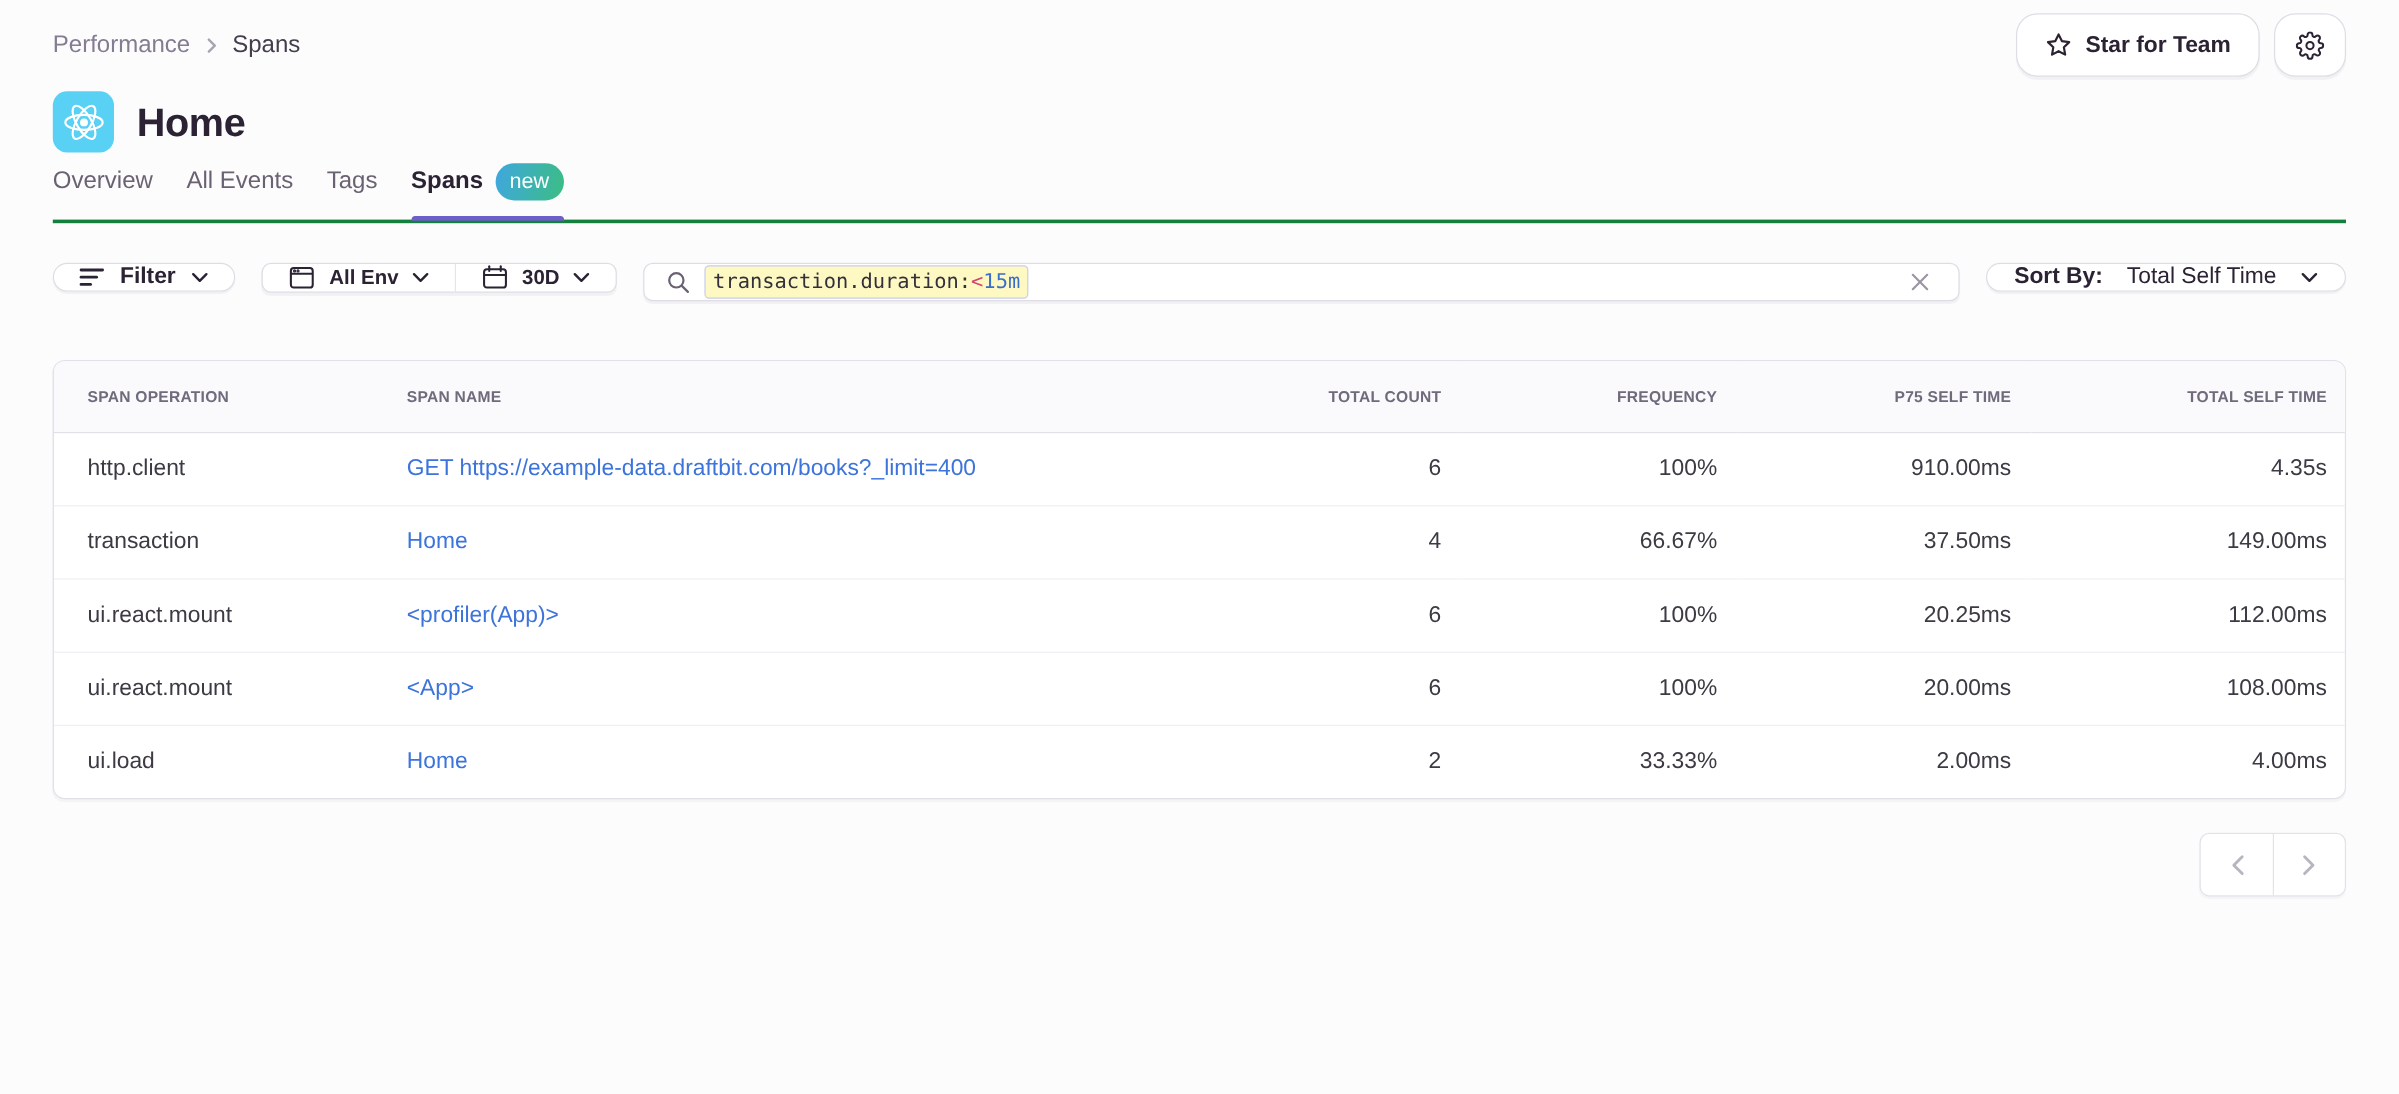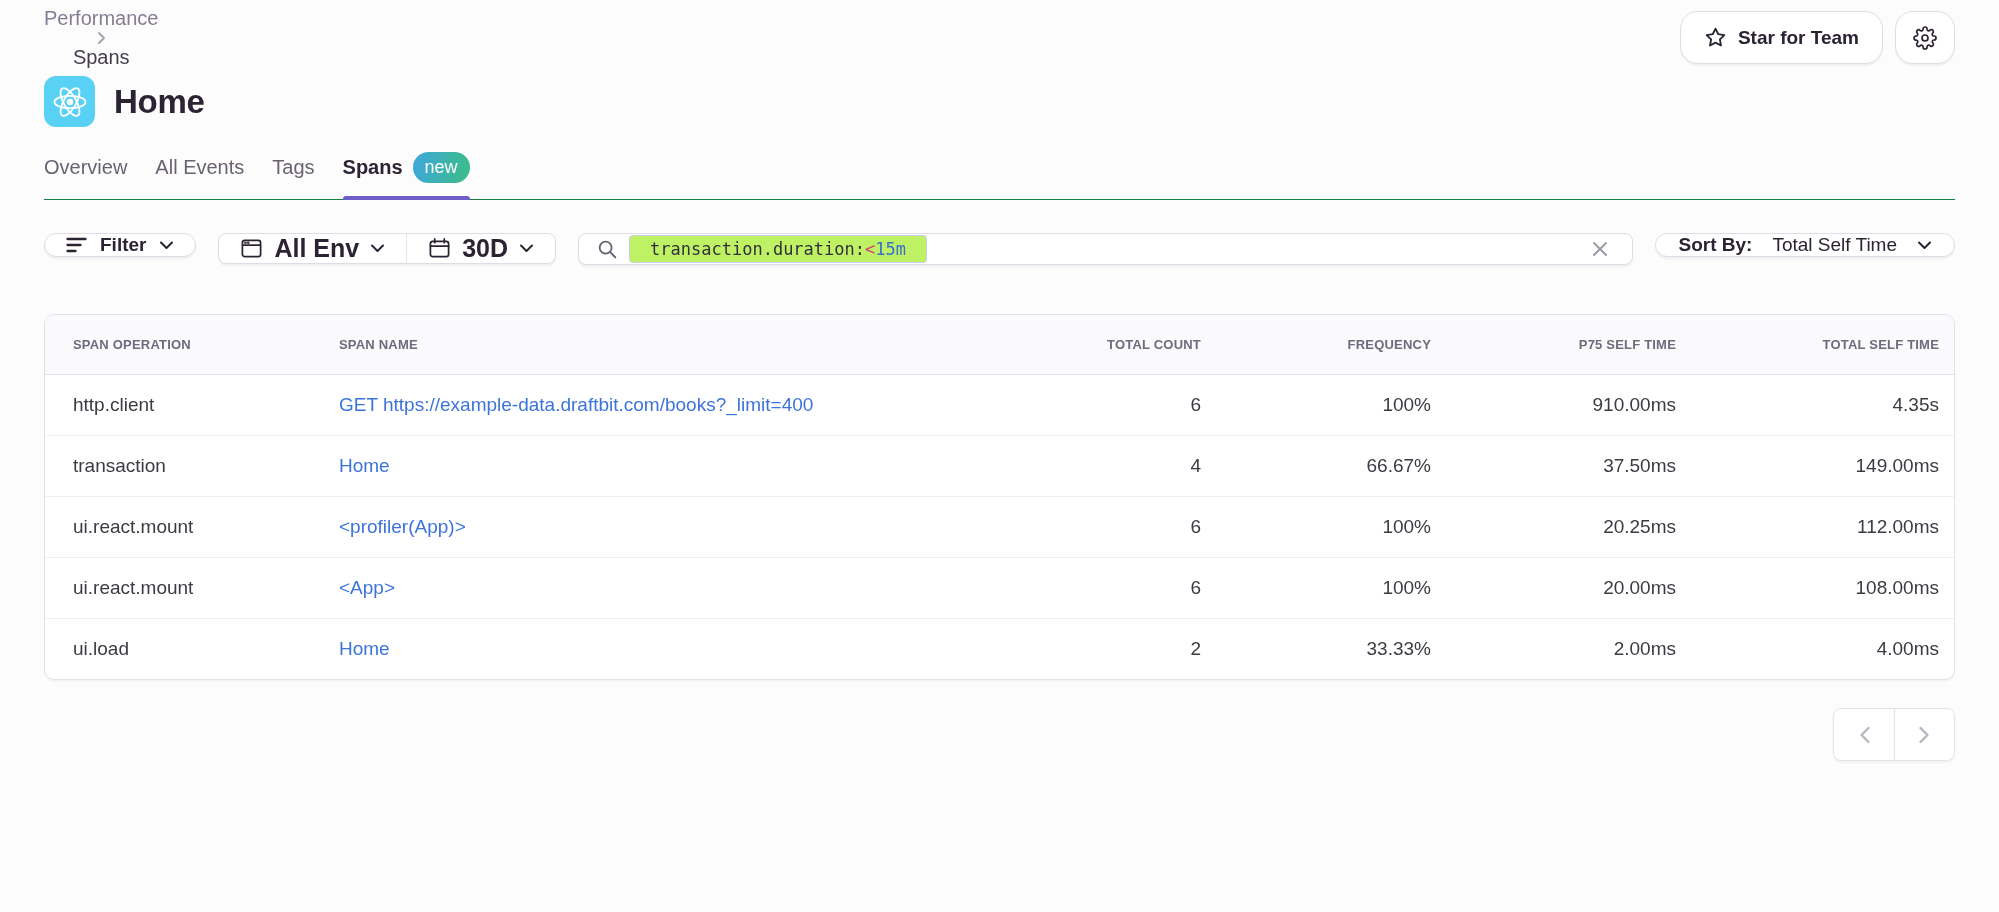--- a/index.html
+++ b/index.html
@@ -6,21 +6,21 @@
   html, body { width: 1999px; height: 912px; overflow: hidden; }
   body {
     background: #fcfcfd;
     font-family: "Liberation Sans", sans-serif;
     color: #2b2233;
   }
   .page { padding: 0 44px; }
 
   
   .topbar { display: flex; justify-content: space-between; align-items: center; padding-top: 22px; height: 53px; }
-  .breadcrumb { display: flex; align-items: center; font-size: 20px; flex-direction: column; }
+  .breadcrumb { display: flex; align-items: center; gap: 12px; font-size: 20px; }
   .crumb-link { color: #857c92; cursor: pointer; }
   .crumb-current { color: #443d4e; }
   .top-actions { display: flex; gap: 12px; }
   .btn {
     background: #fff; border: 1px solid #e0dce5; border-radius: 18px;
     box-shadow: 0 2px 1px rgba(43,34,51,0.05);
     display: inline-flex; align-items: center; justify-content: center;
     font-size: 19px; font-weight: 600; color: #2b2233; cursor: pointer;
     font-family: "Liberation Sans", sans-serif;
   }
@@ -29,21 +29,21 @@
 
   
   .title-row { display: flex; align-items: center; gap: 19px; margin-top: 23px; }
   .platform-icon {
     width: 51px; height: 51px; border-radius: 12px; background: #58d1f5;
     display: flex; align-items: center; justify-content: center; flex: none;
   }
   .page-title { font-size: 33px; font-weight: 700; letter-spacing: -0.3px; color: #2b2233; }
 
   
-  .tabs { display: flex; gap: 28px; margin-top: 25px; border-bottom: 1px solid #15803d; }
+  .tabs { display: flex; gap: 28px; margin-top: 9px; border-bottom: 3px solid #15803d; }
   .tab {
     font-size: 20px; color: #6a6273; padding-bottom: 16px; cursor: pointer;
     display: flex; align-items: center; gap: 10px; position: relative;
   }
   .tab.active { color: #2b2233; font-weight: 600; }
   .tab.active::after {
     content: ""; position: absolute; left: 0; right: 0; bottom: -1px; height: 4px;
     background: #6d5fc7; border-radius: 3px 3px 0 0;
   }
   .badge-new {
@@ -52,31 +52,31 @@
     padding: 6px 12px 7px; border-radius: 999px;
   }
 
   
   .filter-row { display: flex; align-items: flex-start; gap: 22px; margin-top: 33px; height: 56px; }
   .btn-filter { padding: 0 21px; gap: 13px; }
   .control-group {
     display: flex; align-items: stretch; background: #fff;
     border: 1px solid #e0dce5; border-radius: 8px; box-shadow: 0 2px 1px rgba(43,34,51,0.05);
   }
-  .group-item { display: flex; align-items: center; gap: 11px; padding: 0 21px; font-size: 25px; font-weight: 600; cursor: pointer; }
+  .group-item { display: flex; align-items: center; gap: 11px; padding: 0 21px; font-size: 17px; font-weight: 600; cursor: pointer; }
   .group-divider { width: 1px; background: #e7e3ec; margin: 0; }
   .search-bar {
     flex: 1; background: #fff; border: 1px solid #e0dce5; border-radius: 8px;
     box-shadow: 0 2px 1px rgba(43,34,51,0.05);
     display: flex; align-items: center; padding: 0 17px; gap: 11px; cursor: text;
   }
   .search-token {
     font-family: "DejaVu Sans Mono", monospace; font-size: 17px;
-    background: #bef264; border: 1px solid #c7cdec; border-radius: 4px;
-    padding: 3px 20px; white-space: nowrap;
+    background: #fef9c3; border: 1px solid #c7cdec; border-radius: 4px;
+    padding: 3px 6px; white-space: nowrap;
   }
   .tok-key { color: #33303b; }
   .tok-op  { color: #d4426e; }
   .tok-val { color: #3b6ecc; }
   .search-clear { margin-left: auto; display: flex; align-items: center; padding: 6px; cursor: pointer; }
   .btn-sort { padding: 0 22px; gap: 20px; }
   .sort-label { font-weight: 700; }
   .sort-value { font-weight: 400; }
 
   

